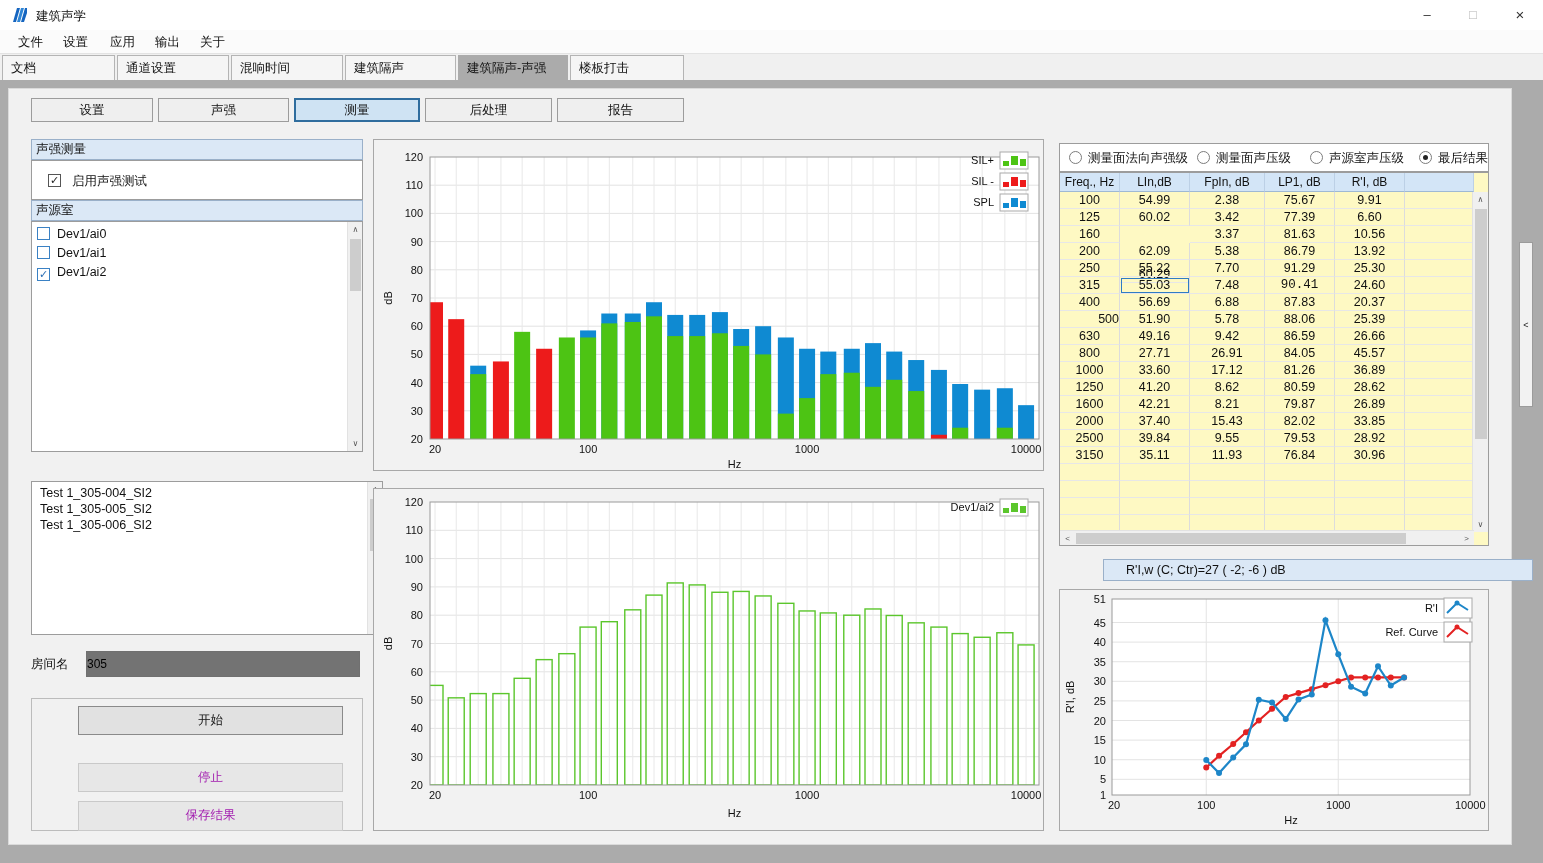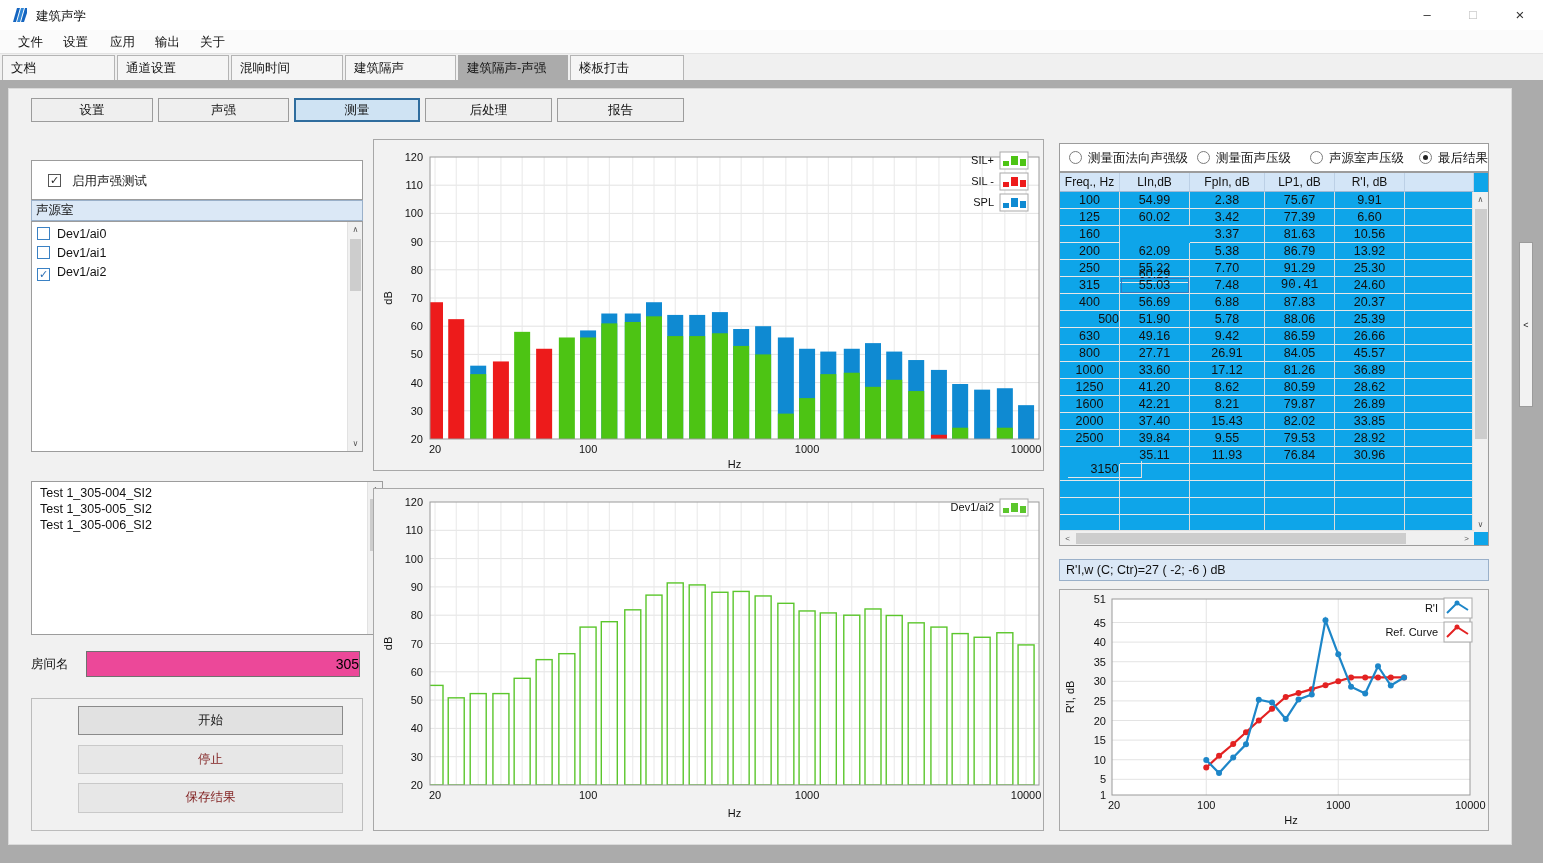--- a/index.html
+++ b/index.html
@@ -36,38 +36,38 @@
   .whitebox { position:absolute; background:#ffffff; border:1px solid #9c9c9c; }
   .chk { display:inline-block; width:13px; height:13px; background:#fff; border:1px solid #555; font-size:11px; line-height:11px; text-align:center; color:#222; vertical-align:-2px; }
   .chk.blue { border-color:#3a81c4; color:#2a6db4; }
   .lrow { position:absolute; left:5px; height:19px; line-height:19px; white-space:nowrap; }
   .lrow .chk { margin-right:7px; }
   .sb-v { position:absolute; width:15px; background:#f0f0f0; border-left:1px solid #e2e2e2; }
   .sb-h { position:absolute; height:15px; background:#f0f0f0; border-top:1px solid #e2e2e2; }
   .sb-arrow { position:absolute; width:15px; height:15px; color:#555; font-size:8px; text-align:center; line-height:15px; }
   .sb-thumb { position:absolute; background:#cdcdcd; }
   .fieldlabel { position:absolute; height:20px; line-height:20px; }
-  .textinput { position:absolute; background:#ec4899; border:1px solid #707070; text-align:right; font-size:14px; line-height:24px; }
+  .textinput { position:absolute; background:#737373; border:1px solid #707070; text-align:left; font-size:12px; line-height:24px; }
   .groupbox { position:absolute; border:1px solid #bcbcbc; background:#f1f1f1; }
   .btn { position:absolute; background:#e1e1e1; border:1px solid #8a8a8a; text-align:center; line-height:27px; }
-  .btn.disabled { background:#e7e7e7; border-color:#c9c9c9; color:#7f1d1d; }
+  .btn.disabled { background:#e7e7e7; border-color:#c9c9c9; color:#a21caf;margin-top:18px; }
 
   
   .chart-panel { position:absolute; background:#f2f2f2; border:1px solid #a8a8a8; }
 
   
   .radiorow { position:absolute; background:#ffffff; border:1px solid #9c9c9c; }
   .radio { display:inline-block; width:13px; height:13px; border:1px solid #7c7c7c; border-radius:50%; background:#fff; vertical-align:-2px; position:relative; }
   .radio.sel::after { content:""; position:absolute; left:3px; top:3px; width:5px; height:5px; border-radius:50%; background:#222; }
   .radio-item { position:absolute; top:6px; height:17px; line-height:17px; white-space:nowrap; }
-  .tbl { position:absolute; background:#0ea5e9; border:1px solid #9c9c9c; overflow:hidden; }
+  .tbl { position:absolute; background:#fef9c3; border:1px solid #9c9c9c; overflow:hidden; }
   .tbl-hcell { position:absolute; top:0; height:19px; background:#d3e5f7; border-right:1px solid #bcd0e6; border-bottom:1px solid #9fb9d4; text-align:center; line-height:18px; font-size:12px; }
   .tbl-cell { position:absolute; height:17px; border-right:1px solid #dcdcdc; border-bottom:1px solid #e7e7e7; text-align:center; line-height:16px; font-size:12.5px; }
   .tbl-cell.focus { outline:1px solid #2f7cc4; outline-offset:-2px; }
-  .result-hdr { position:absolute; background:#dbe8f6; border:1px solid #9ab0c9; line-height:20px; padding-left:6px; }
+  .result-hdr { position:absolute; background:#dbe8f6; border:1px solid #9ab0c9; line-height:20px; padding-left:22px;margin-left:44px; }
 
   svg text { font-family:"Liberation Sans","DejaVu Sans",sans-serif; }
 </style>
 </head>
 <body>
 
 <div class="abs titlebar">
   <svg class="abs" style="left:12px;top:7px" width="16" height="16">
     <rect x="0" y="1" width="15" height="14" fill="#ffffff"></rect>
     <polygon points="1,15 5,1 8,1 4,15" fill="#1565c0"></polygon>
@@ -101,20 +101,21 @@
   <div class="panel" id="panel">
 
     <div id="subtabs">
         <div class="subtab" style="left: 22px; width: 122px;">设置</div>
         <div class="subtab" style="left: 149px; width: 131px;">声强</div>
         <div class="subtab active" style="left: 285px; width: 126px;">测量</div>
         <div class="subtab" style="left: 416px; width: 127px;">后处理</div>
         <div class="subtab" style="left: 548px; width: 127px;">报告</div>
       </div>
 
+    <div class="hdr" style="left:22px;top:50px">声强测量</div>
 
     <div class="whitebox" style="left:22px;top:71px;width:332px;height:40px">
       <span class="chk" style="position:absolute;left:16px;top:13px" id="enable-chk">✓</span>
       <span class="abs" style="left:40px;top:12px">启用声强测试</span>
     </div>
 
     <div class="hdr" style="left:22px;top:111px">声源室</div>
     <div class="whitebox" style="left:22px;top:132px;width:332px;height:231px" id="channel-list">
         <div class="lrow" style="top: 3px;"><span class="chk blue"></span><span>Dev1/ai0</span></div>
         <div class="lrow" style="top: 22px;"><span class="chk blue"></span><span>Dev1/ai1</span></div>
@@ -465,21 +466,21 @@
         <div class="tbl-cell" style="left: 130px; top: 240px; width: 75px;">15.43</div>
         <div class="tbl-cell" style="left: 205px; top: 240px; width: 70px;">82.02</div>
         <div class="tbl-cell" style="left: 275px; top: 240px; width: 70px;">33.85</div>
         <div class="tbl-cell" style="left: 345px; top: 240px; width: 69px;"></div>
         <div class="tbl-cell" style="left: 0px; top: 257px; width: 60px;">2500</div>
         <div class="tbl-cell" style="left: 60px; top: 257px; width: 70px;">39.84</div>
         <div class="tbl-cell" style="left: 130px; top: 257px; width: 75px;">9.55</div>
         <div class="tbl-cell" style="left: 205px; top: 257px; width: 70px;">79.53</div>
         <div class="tbl-cell" style="left: 275px; top: 257px; width: 70px;">28.92</div>
         <div class="tbl-cell" style="left: 345px; top: 257px; width: 69px;"></div>
-        <div class="tbl-cell" style="left: 8px; top: 274px; width: 74px; margin-top: 14px;">3150</div>
+        <div class="tbl-cell" style="left: 0px; top: 274px; width: 60px;">3150</div>
         <div class="tbl-cell" style="left: 60px; top: 274px; width: 70px;">35.11</div>
         <div class="tbl-cell" style="left: 130px; top: 274px; width: 75px;">11.93</div>
         <div class="tbl-cell" style="left: 205px; top: 274px; width: 70px;">76.84</div>
         <div class="tbl-cell" style="left: 275px; top: 274px; width: 70px;">30.96</div>
         <div class="tbl-cell" style="left: 345px; top: 274px; width: 69px;"></div>
         <div class="tbl-cell" style="left: 0px; top: 291px; width: 60px;"></div>
         <div class="tbl-cell" style="left: 60px; top: 291px; width: 70px;"></div>
         <div class="tbl-cell" style="left: 130px; top: 291px; width: 75px;"></div>
         <div class="tbl-cell" style="left: 205px; top: 291px; width: 70px;"></div>
         <div class="tbl-cell" style="left: 275px; top: 291px; width: 70px;"></div>

